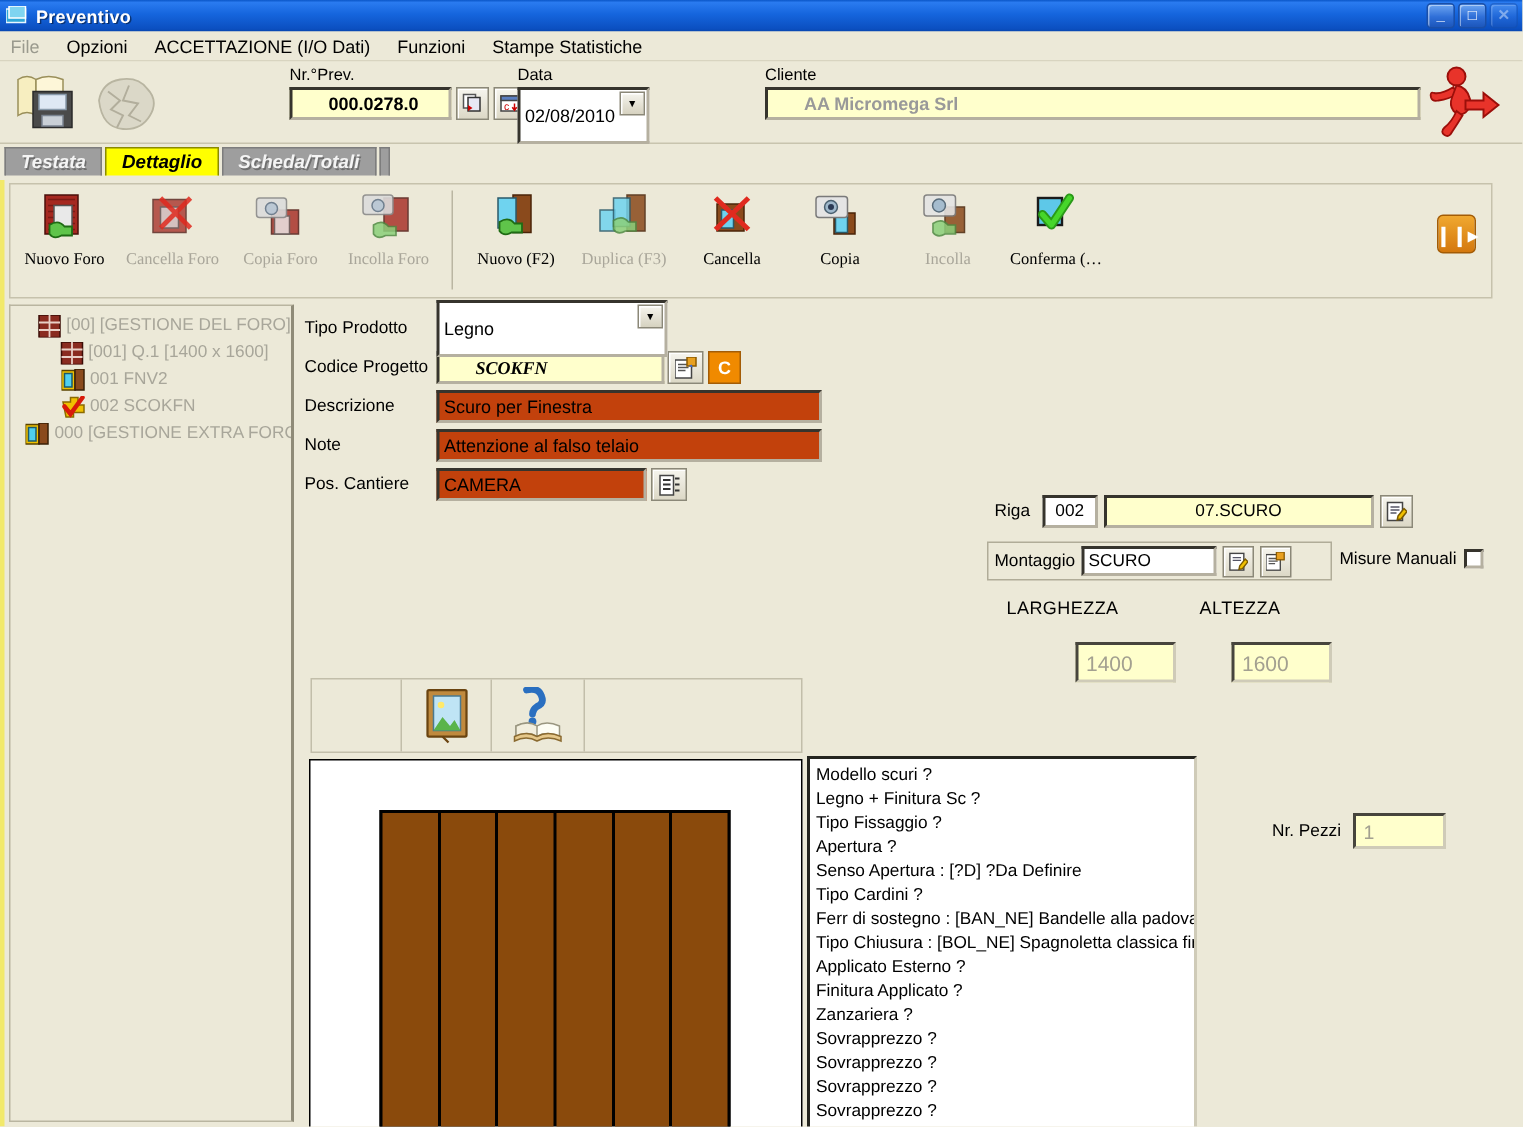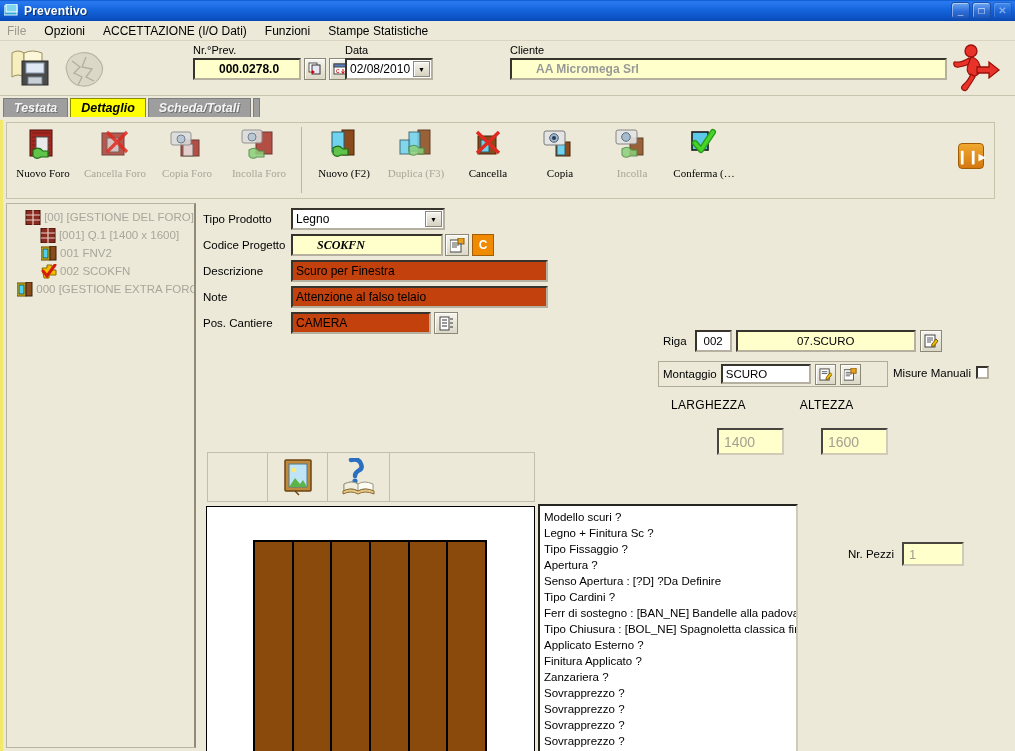--- a/index.html
+++ b/index.html
@@ -71,21 +71,21 @@
   .txtin.gray{color:#999;}
   .row{display:flex;align-items:center;gap:3px;}
 
   .smbtn{
     width:22px;height:22px;border:1px solid #8b8878;
     background:linear-gradient(to bottom,#f6f5ee,#dcd8c6);
     display:flex;align-items:center;justify-content:center;
     box-shadow:inset 1px 1px 0 #fff;
   }
   .combo{
-    width:85px;height:22px;border:2px inset #b5b0a0;border-top-color:#8a8575;border-left-color:#8a8575;
+    width:85px;height:38px;border:2px inset #b5b0a0;border-top-color:#8a8575;border-left-color:#8a8575;
     background:#fff;display:flex;align-items:center;padding-left:3px;font-size:12px;position:relative;
   }
   .combo .arrow{
     position:absolute;right:1px;top:1px;width:17px;height:16px;
     border:1px solid #8b8878;background:linear-gradient(to bottom,#f6f5ee,#d6d2c0);
     display:flex;align-items:center;justify-content:center;font-size:7px;
     box-shadow:inset 1px 1px 0 #fff;
   }
   .runner{position:absolute;right:12px;top:2px;width:56px;height:50px;}
 

